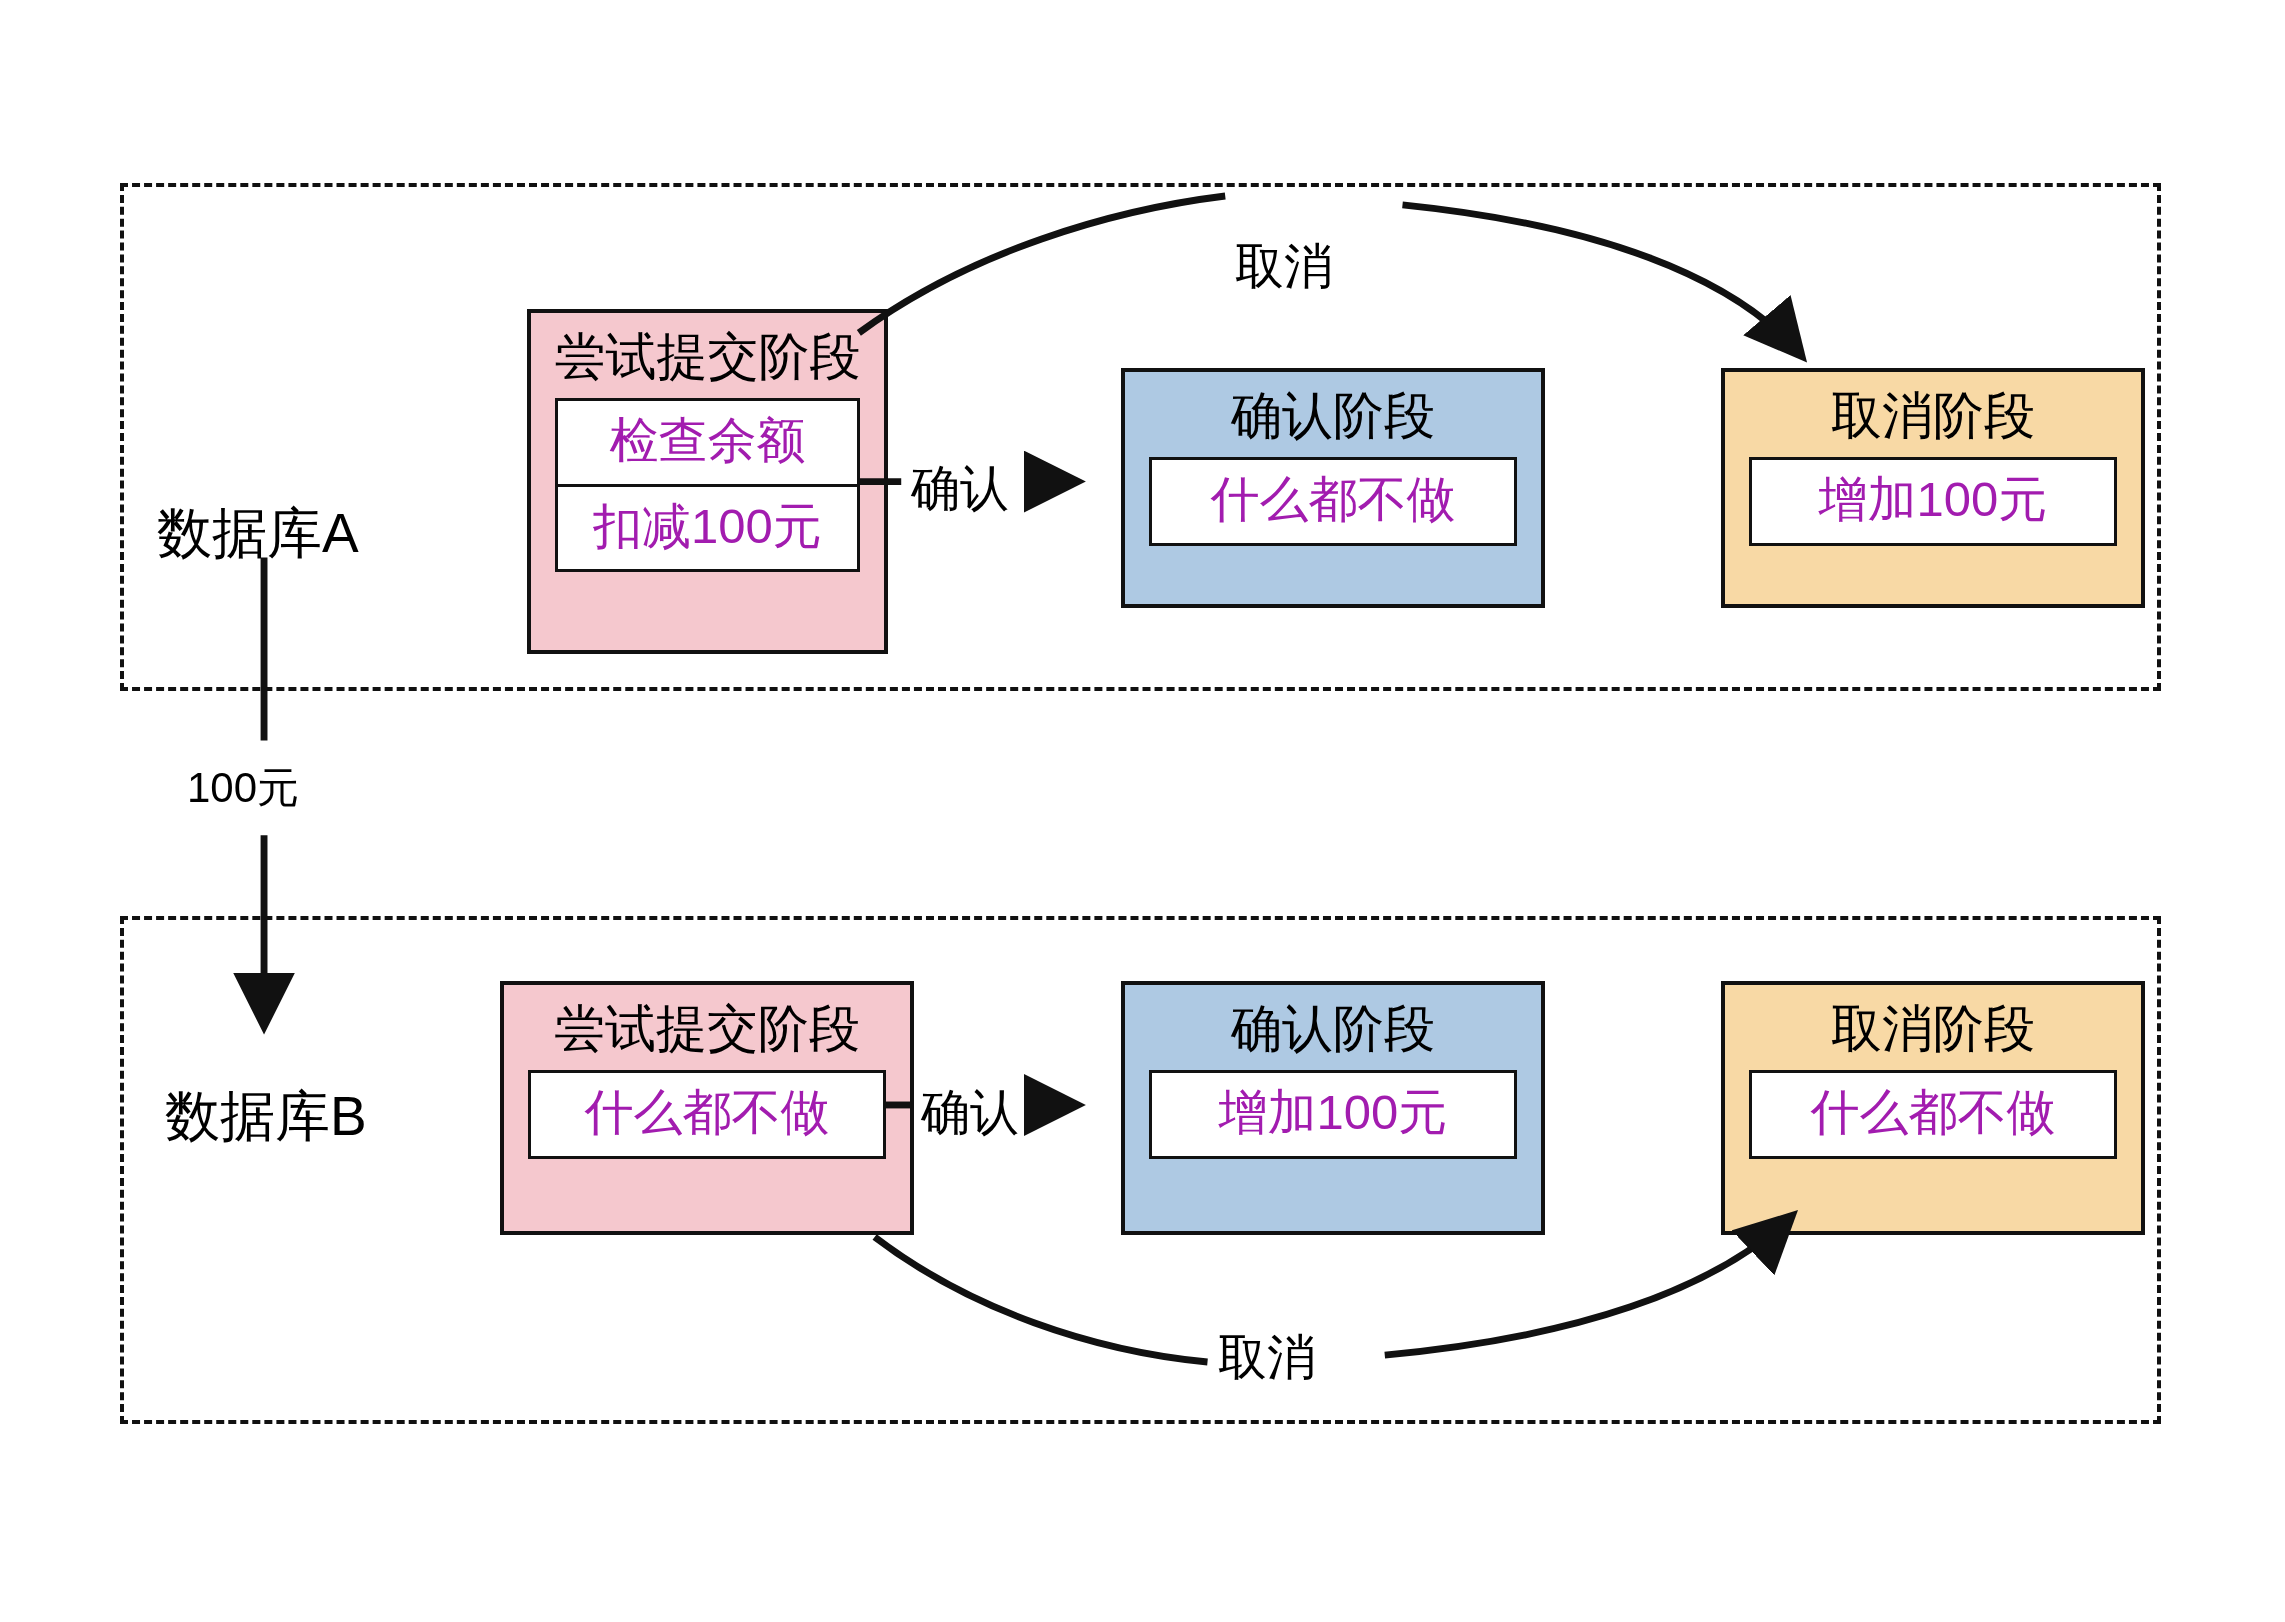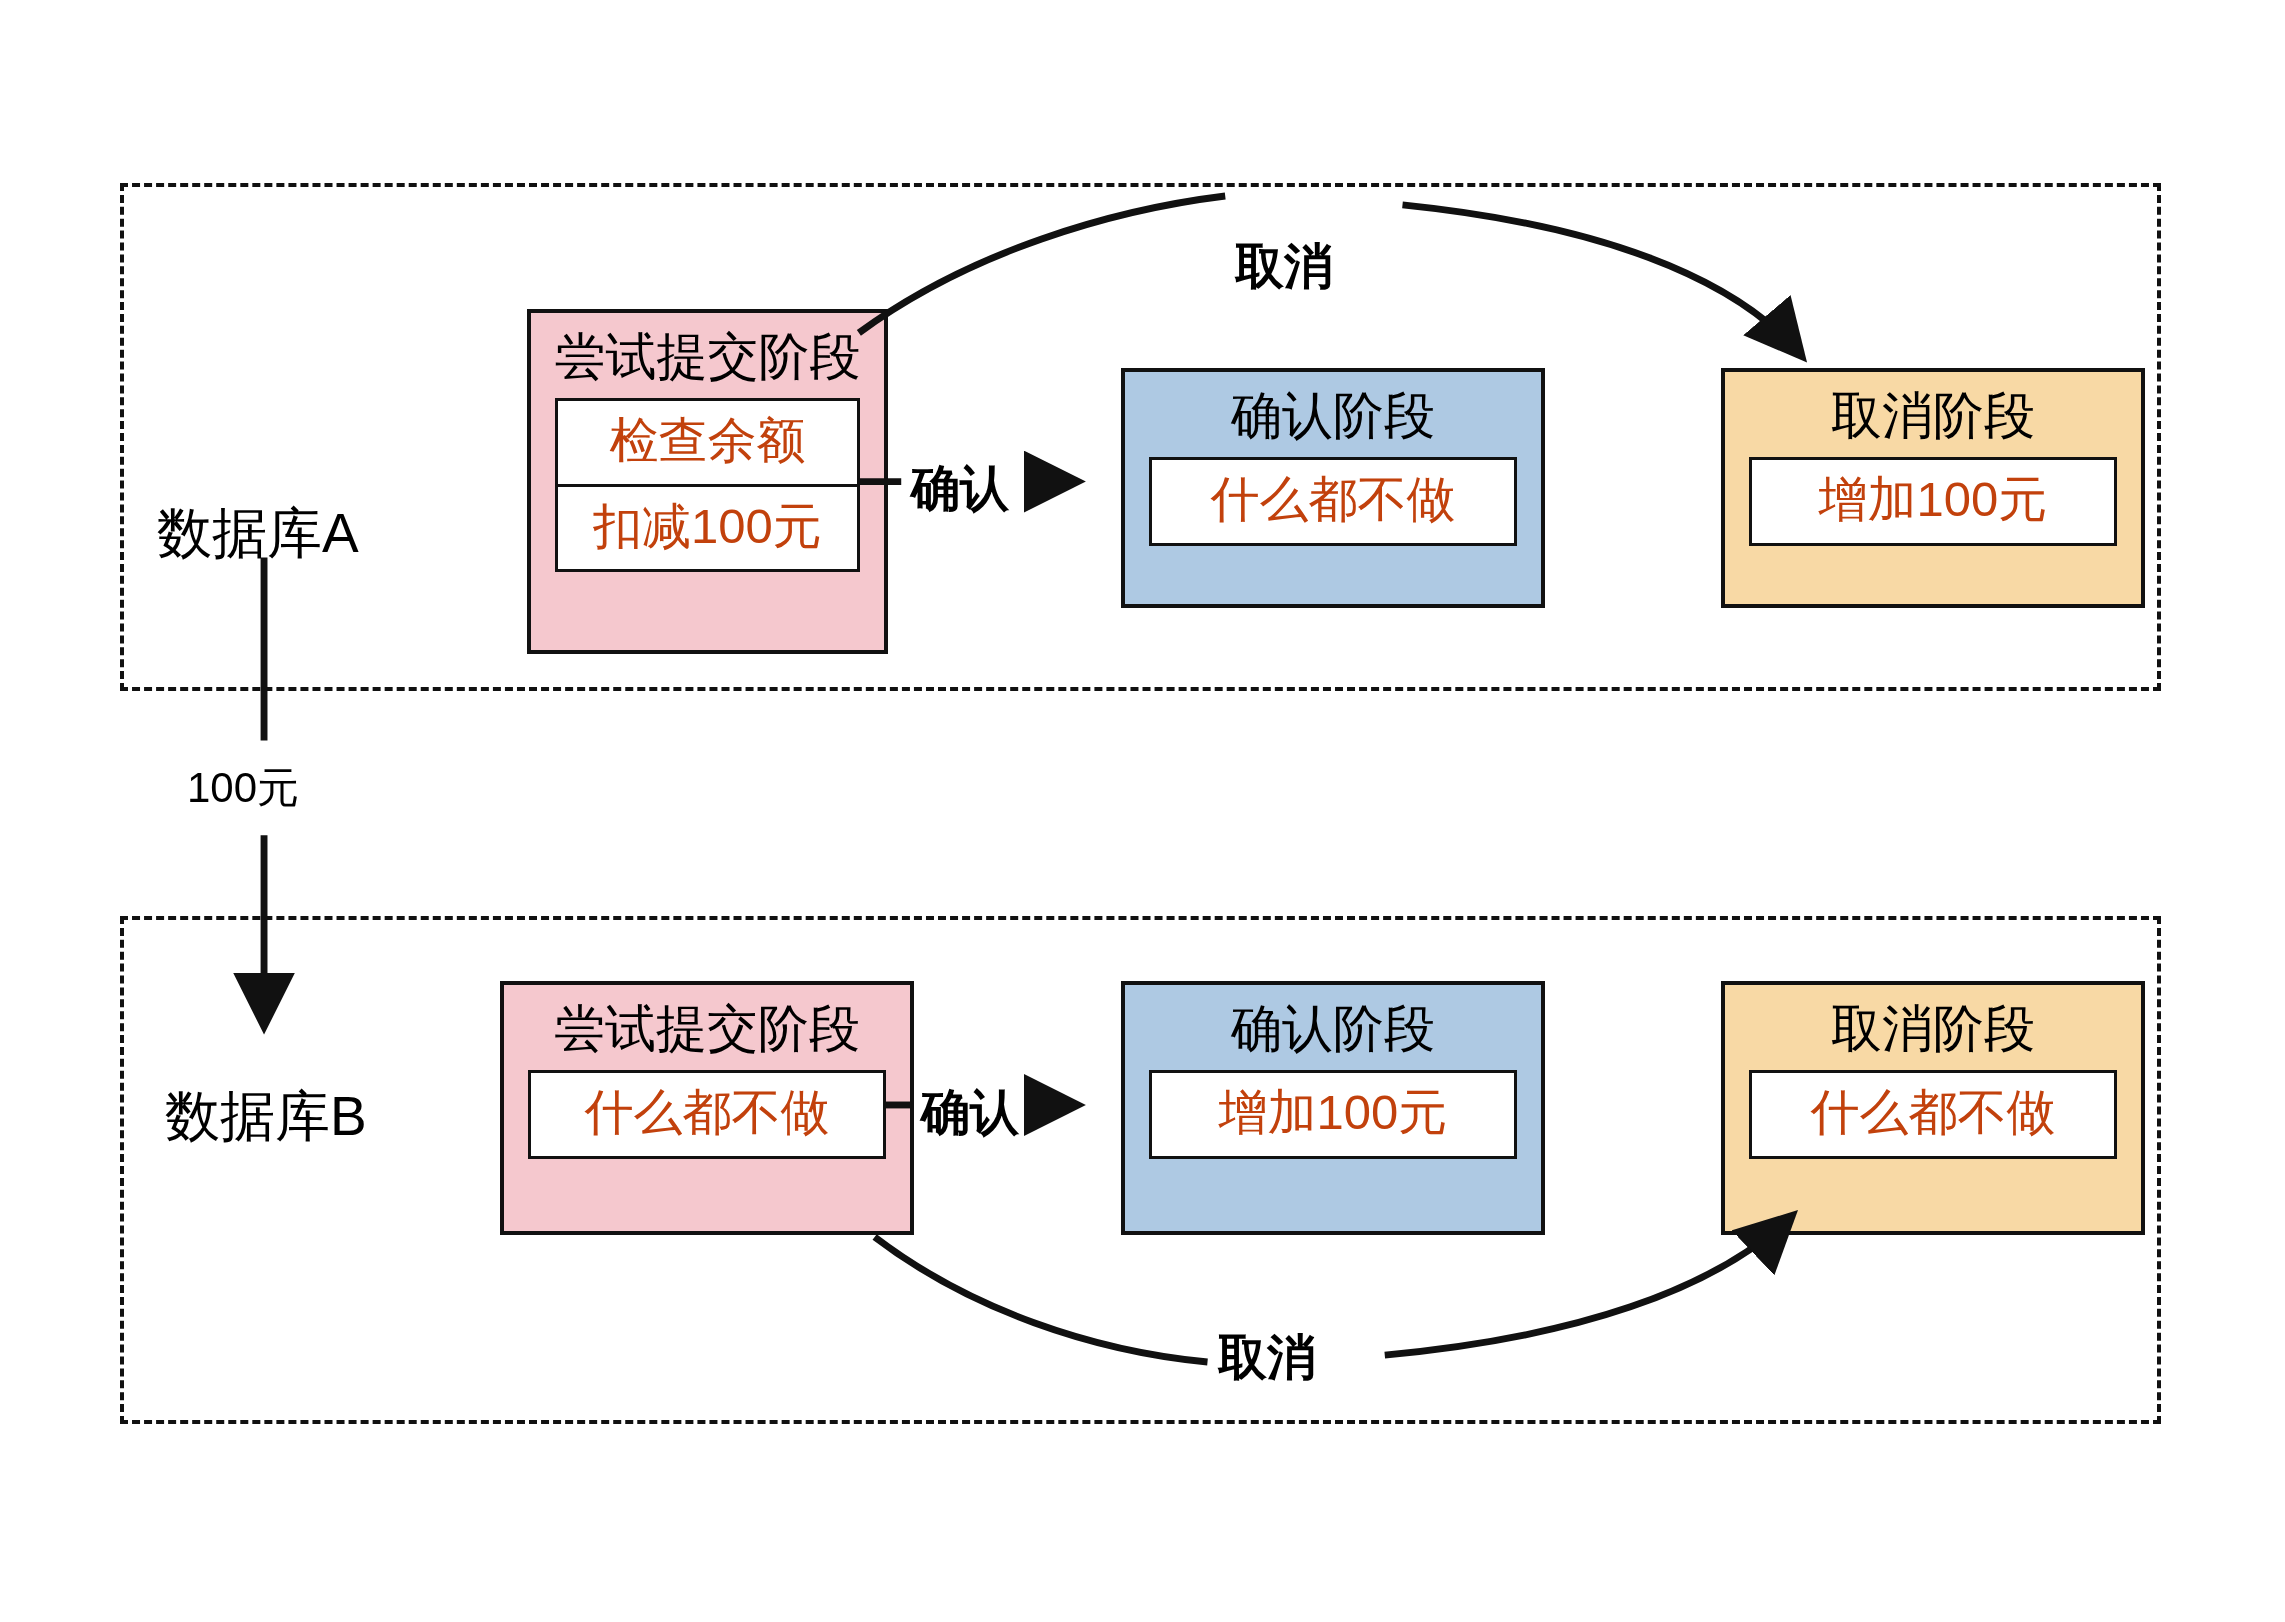--- a/index.html
+++ b/index.html
@@ -70,21 +70,21 @@
     width: 100%;
     display: flex;
     flex-direction: column;
     border: 3.9px solid #111111;
     box-sizing: border-box;
     background: #ffffff;
   }
   .op {
     background: #ffffff;
     font-size: 49px;
-    color: #c2410c;
+    color: #a21caf;
     text-align: center;
     padding: 9.9px 7.9px 13.8px 7.9px;
     white-space: nowrap;
     line-height: 1.2;
   }
   .op + .op { border-top: 3.9px solid #111111; text-align: center; }
 
   .fill-try    { background: #f5c8ce; }
   .fill-confirm{ background: #aec9e3; }
   .fill-cancel { background: #f8d9a5; }
@@ -97,21 +97,20 @@
   #box-b-try     { left: 468px;  top: 981px; width: 414px; height: 254px; }
   #box-b-confirm { left: 1089px; top: 981px; width: 424px; height: 254px; }
   #box-b-cancel  { left: 1689px; top: 981px; width: 424px; height: 254px; }
 
   
   .edge-label {
     position: absolute;
     font-size: 49px;
     color: #000000;
     white-space: nowrap;
-    font-weight: bold;
   }
   #label-confirm-a { left: 911px;  top: 456px; }
   #label-confirm-b { left: 921px;  top: 1080px; }
   #label-cancel-a  { left: 1235px; top: 234px; }
   #label-cancel-b  { left: 1218px; top: 1325px; }
 
   
   #edges {
     position: absolute;
     left: 0; top: 0;

